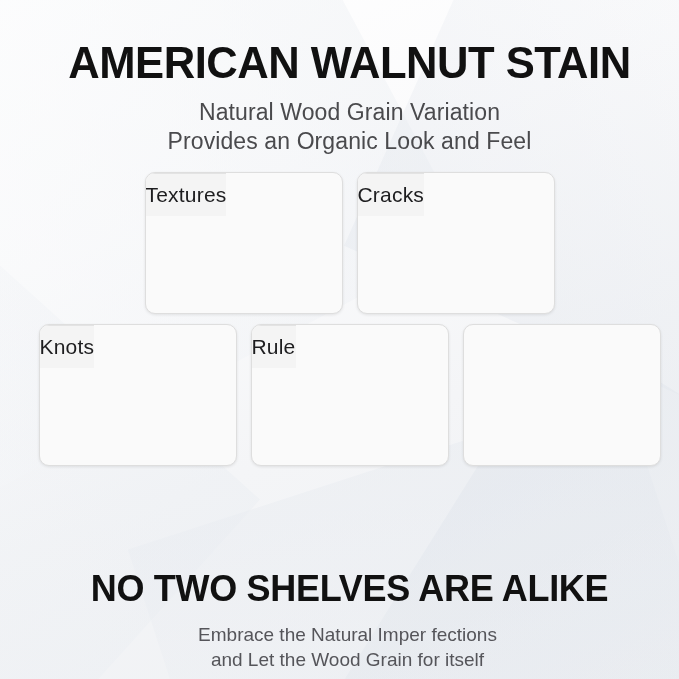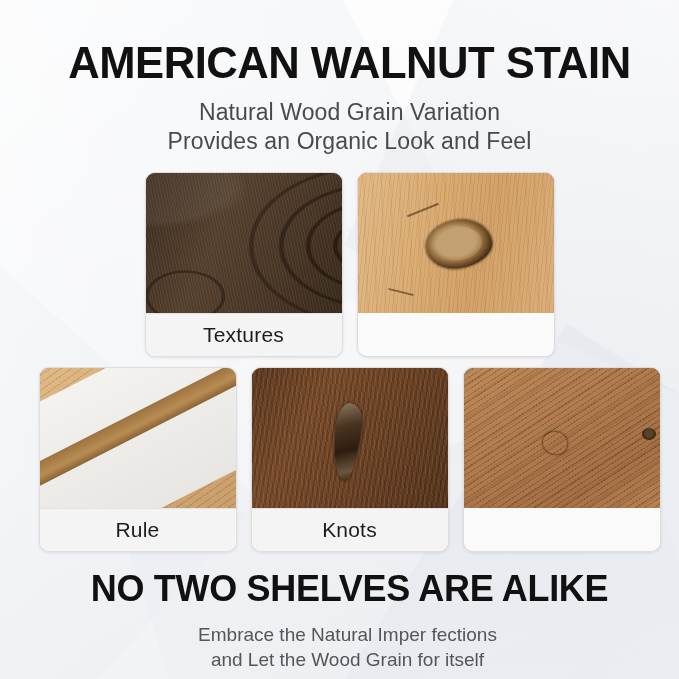--- a/index.html
+++ b/index.html
@@ -105,21 +105,21 @@
   .row-1 { margin-bottom: 10px; }
 
   .card {
     width: 196px;
     background: #fafafa;
     border: 1px solid #dedede;
     border-radius: 10px;
     box-shadow: 0 1px 3px rgba(0,0,0,0.09);
     overflow: hidden;
     display: flex;
-    flex-direction: column;
+    flex-direction: row;
   }
   .card-photo {
     height: 140px;
     position: relative;
     overflow: hidden;
     background: #7a5a3a;
   }
   .card-label {
     height: 42px;
     display: flex;
@@ -336,41 +336,42 @@
         <div class="card-label">Textures</div>
       </div>
 
       <div class="card">
         <div class="card-photo">
           <div class="wood-inner wood-cracks"></div>
           <div class="crack-line-a"></div>
           <div class="crack-line-b"></div>
           <div class="knot-cracks"></div>
         </div>
+        <div class="card-label">Cracks</div>
       </div>
 
     </div>
 
     <div class="row row-2">
+
+      <div class="card">
+        <div class="card-photo">
+          <div class="wood-inner wood-knots"></div>
+          <div class="knot-blob"></div>
+        </div>
+        <div class="card-label">Knots</div>
+      </div>
 
       <div class="card">
         <div class="card-photo">
           <div class="wood-inner wood-rule"></div>
           <div class="rule-white"></div>
           <div class="rule-edge"></div>
         </div>
         <div class="card-label">Rule</div>
-      </div>
-
-      <div class="card">
-        <div class="card-photo">
-          <div class="wood-inner wood-knots"></div>
-          <div class="knot-blob"></div>
-        </div>
-        <div class="card-label">Knots</div>
       </div>
 
       <div class="card">
         <div class="card-photo">
           <div class="wood-inner wood-holes"></div>
           <div class="hole-main"></div>
           <div class="hole-small"></div>
         </div>
       </div>
 

